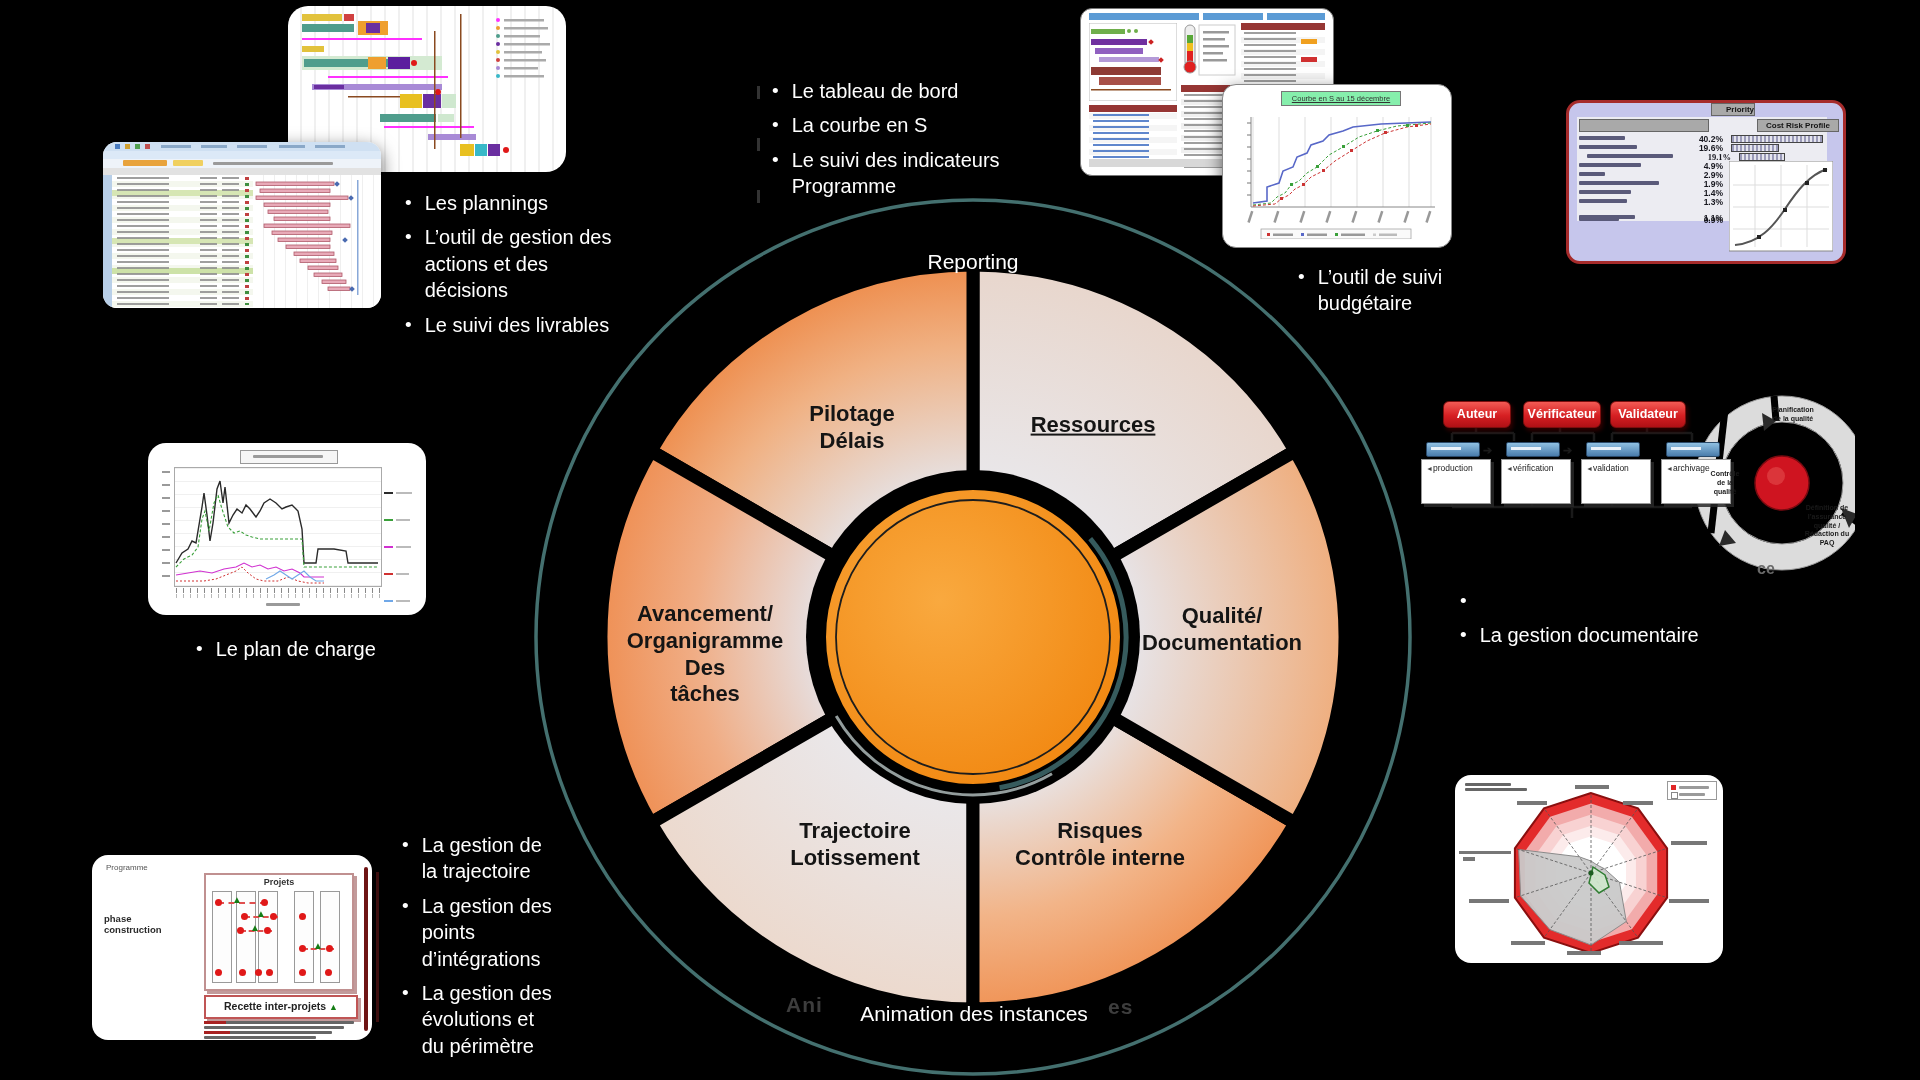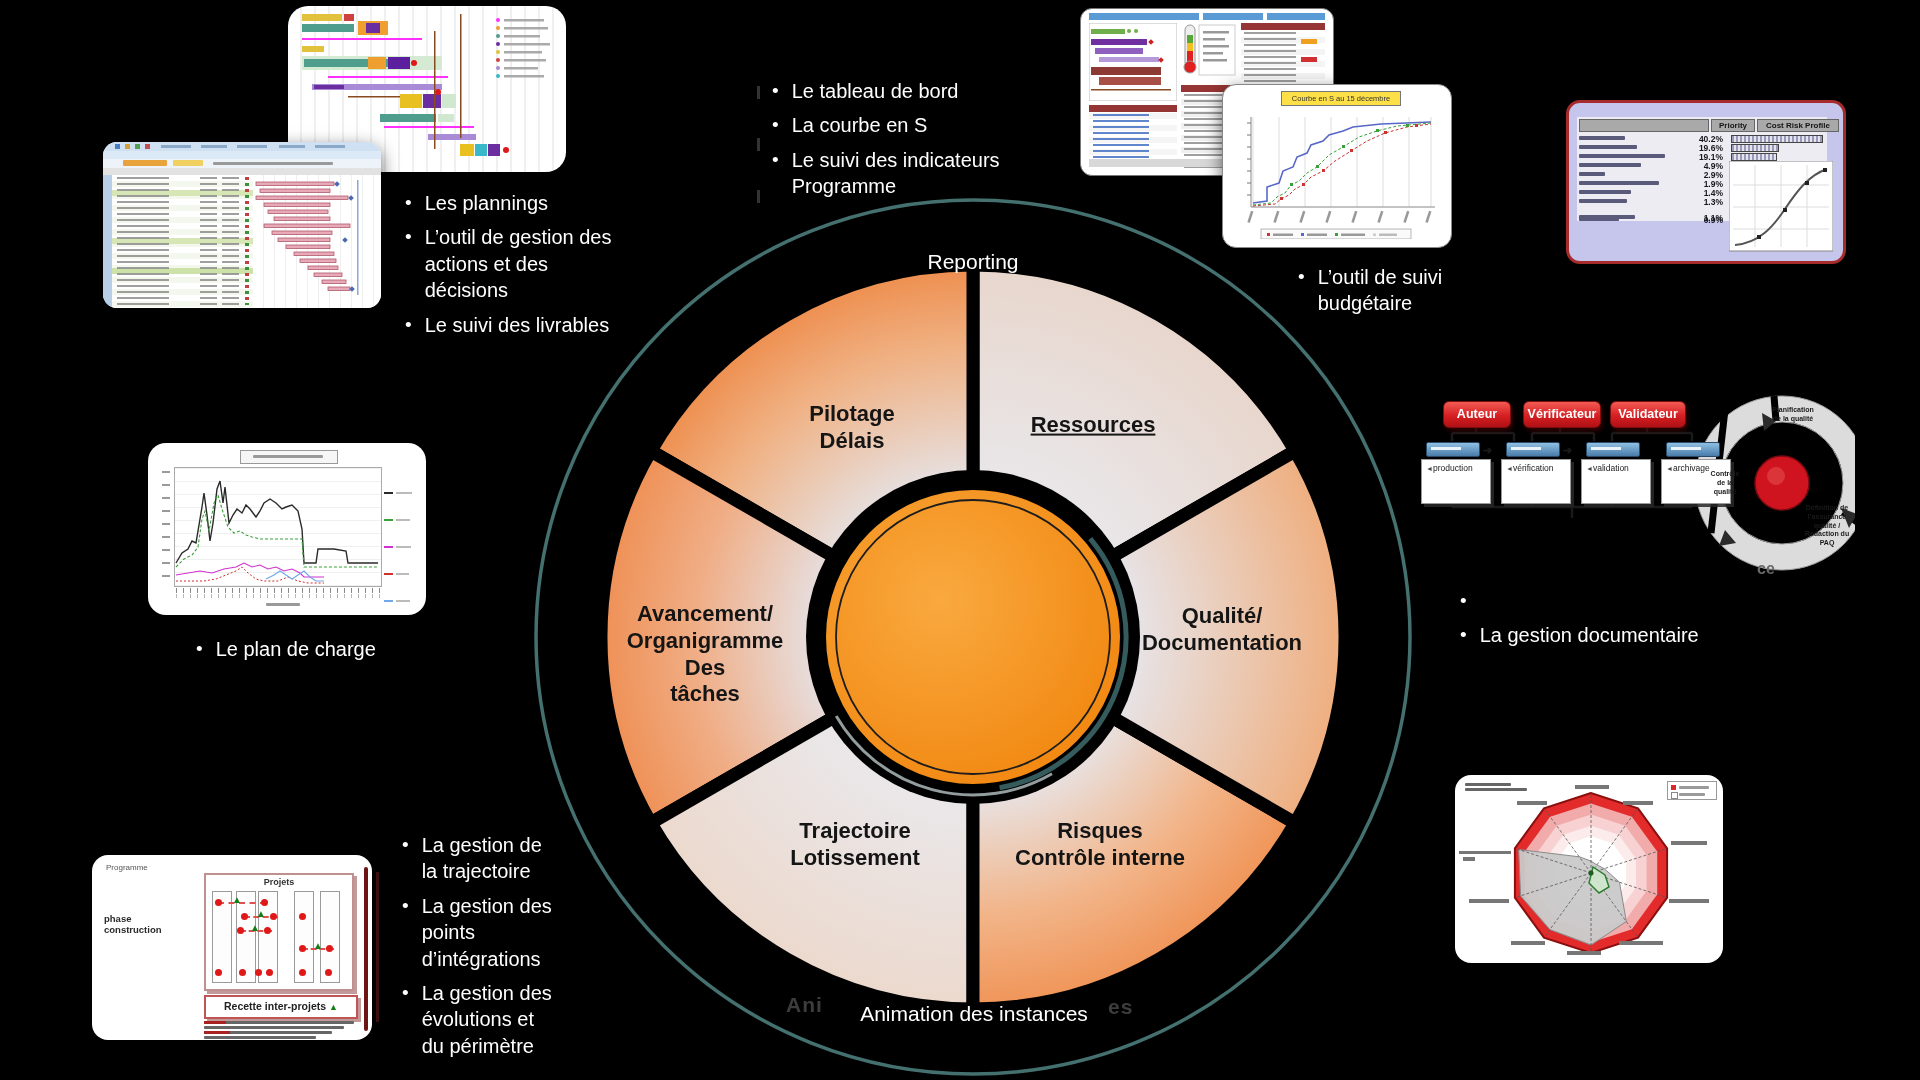--- a/index.html
+++ b/index.html
@@ -228,22 +228,22 @@
     </div>
     <div class="abs" style="left:160px;top:78px;width:84px;height:7px;background:#963634;"></div>
     <div class="abs" style="left:160px;top:86px;width:84px;height:60px;
          background:repeating-linear-gradient(180deg,#f4f4f4 0 6px,#ffffff 6px 12px);">
       <div class="rowtext" style="left:3px;top:1px;width:60px;height:58px;"></div>
     </div>
     <div class="abs" style="left:8px;top:150px;width:236px;height:8px;background:#d8d8d8;"></div>
   </div>
 
   <div class="card" style="left:1222px;top:84px;width:228px;height:162px;border-radius:14px;border:1px solid #888;">
-    <div class="abs" style="left:58px;top:6px;width:118px;height:13px;border:1px solid #777;background:#fde047;
-         font-size:7.5px;color:#333;text-align:center;line-height:13px;overflow:hidden;">Courbe en S au 15 décembre</div>
+    <div class="abs" style="left:58px;top:6px;width:118px;height:13px;border:1px solid #777;background:#86efac;
+         font-size:7.5px;color:#333;text-align:center;line-height:13px;overflow:hidden;text-decoration:underline;">Courbe en S au 15 décembre</div>
     <svg class="abs" style="left:8px;top:24px;" width="210" height="130">
       <g stroke="#ddd" stroke-width="1">
         <line x1="22" y1="8" x2="22" y2="98"></line>
           <line x1="48" y1="8" x2="48" y2="98"></line>
         <line x1="74" y1="8" x2="74" y2="98"></line>
           <line x1="100" y1="8" x2="100" y2="98"></line>
         <line x1="126" y1="8" x2="126" y2="98"></line>
           <line x1="152" y1="8" x2="152" y2="98"></line>
         <line x1="178" y1="8" x2="178" y2="98"></line>
           <line x1="200" y1="8" x2="200" y2="98"></line>
@@ -298,33 +298,33 @@
         <rect x="142" y="124.5" width="3" height="2.5" fill="#ccc"></rect>
           <rect x="148" y="124.5" width="18" height="2.5" fill="#bbb"></rect>
       </g>
     </svg>
   </div>
 
   <div class="card" style="left:1566px;top:100px;width:274px;height:158px;border-radius:14px;
        background:#c6c6ec;border:3px solid #a62b2b;">
     <div class="abs" style="left:8px;top:14px;width:250px;height:104px;background:#ececf2;"></div>
     <div class="bud-head" style="left:10px;top:16px;width:128px;"></div>
-    <div class="bud-head" style="left:142px;top:16px;width:42px;">Priority</div>
+    <div class="bud-head" style="left:142px;top:0;width:42px;text-align:right;">Priority</div>
     <div class="bud-head" style="left:188px;top:16px;width:80px;">Cost Risk Profile</div>
     <div class="brow" style="left:10px;top:31px;width:250px;">
       <i class="blab" style="width:46px;"></i>
         <b class="bpct" style="left:104px;">40.2%</b>
         <i class="bbar" style="left:152px;width:90px;"></i>
       </div>
     <div class="brow" style="left:10px;top:40px;width:250px;">
       <i class="blab" style="width:58px;"></i>
         <b class="bpct" style="left:104px;">19.6%</b>
         <i class="bbar" style="left:152px;width:46px;"></i>
       </div>
-    <div class="brow" style="left:10px;top:49px;width:250px;">
+    <div class="brow" style="left:18px;top:49px;width:250px;font-family:Liberation Serif, serif;">
       <i class="blab" style="width:86px;"></i>
         <b class="bpct" style="left:104px;">19.1%</b>
         <i class="bbar" style="left:152px;width:44px;"></i>
       </div>
     <div class="brow" style="left:10px;top:58px;width:250px;">
       <i class="blab" style="width:62px;"></i>
         <b class="bpct" style="left:104px;">4.9%</b>
         <i class="bbar" style="left:152px;width:15px;"></i>
       </div>
     <div class="brow" style="left:10px;top:67px;width:250px;">

